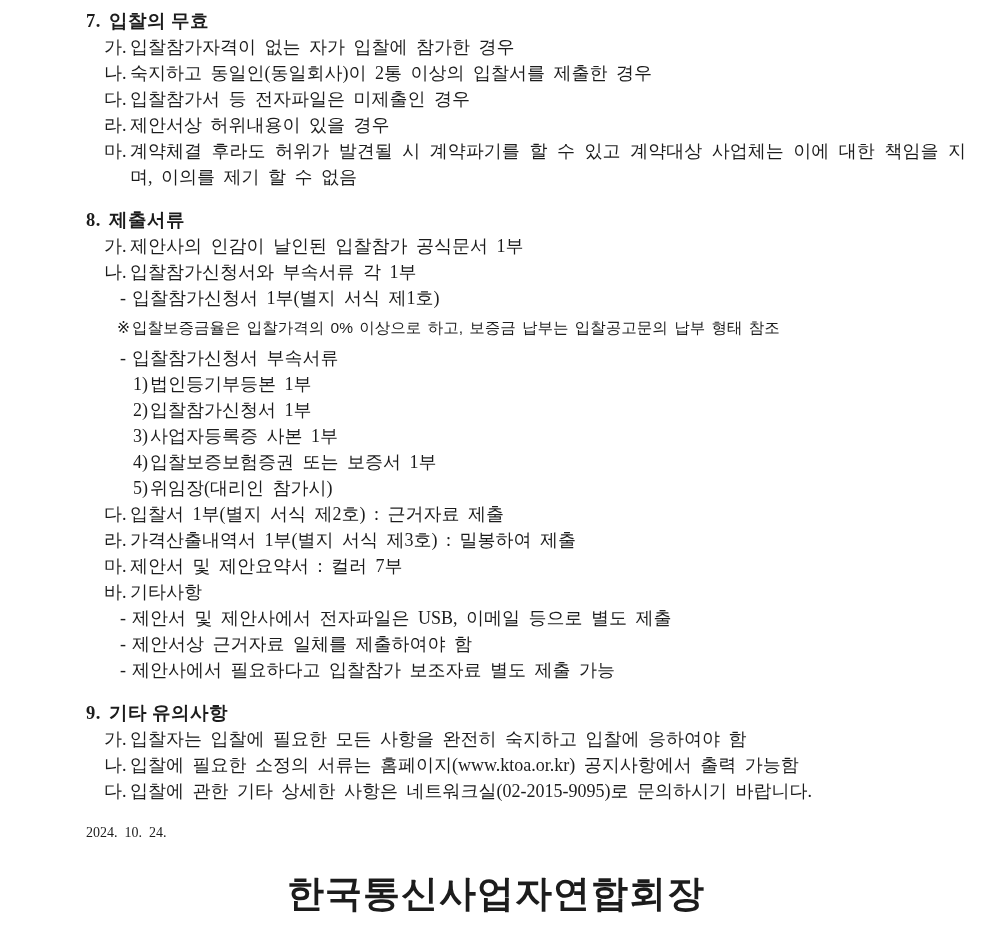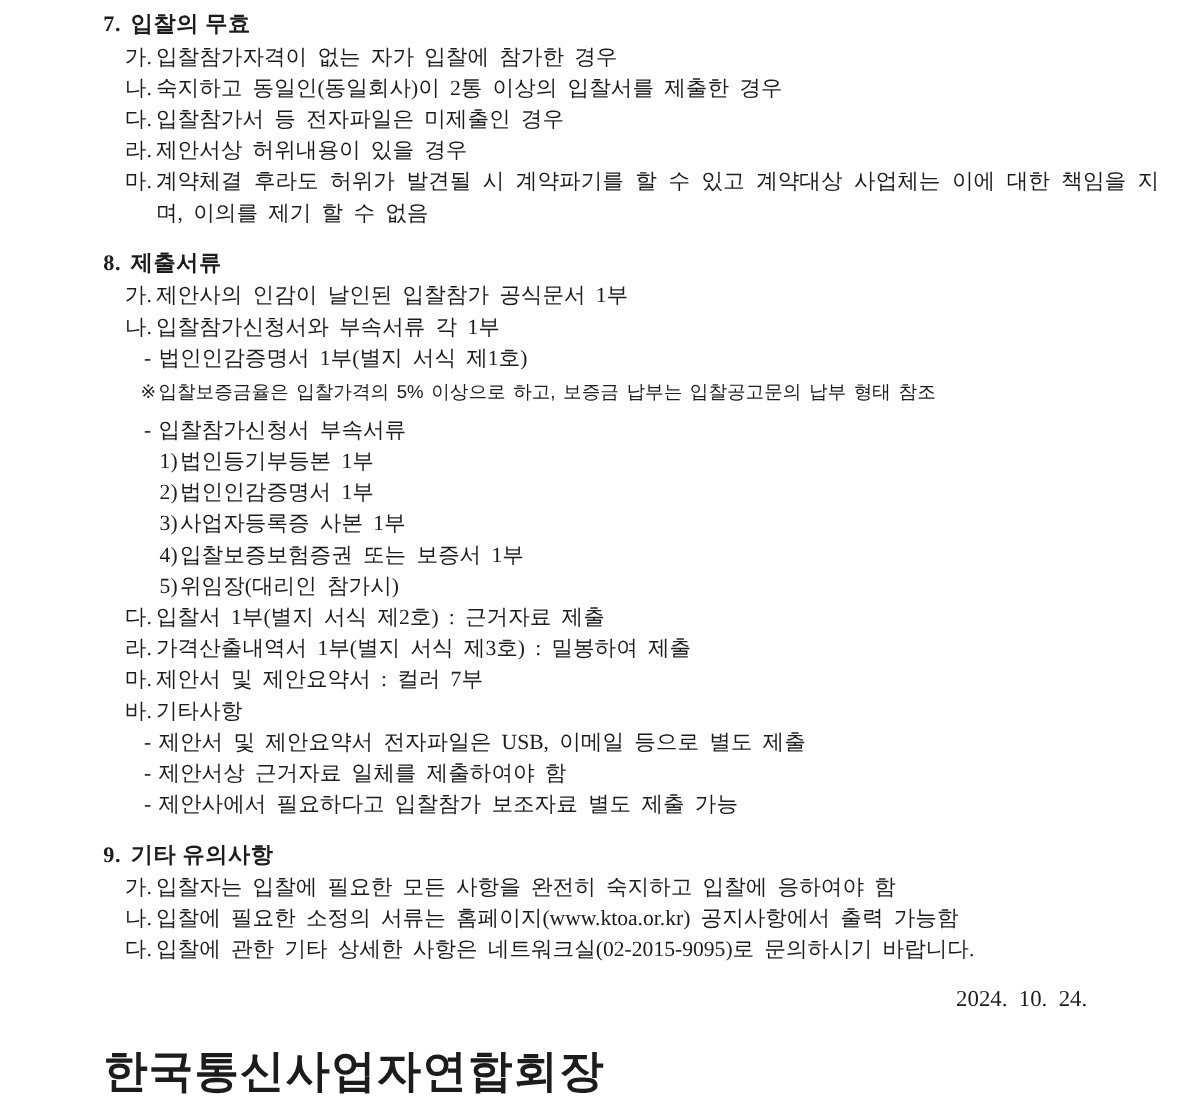--- a/index.html
+++ b/index.html
@@ -39,28 +39,29 @@
     margin:4px 0 4px 31px;
     font-family:"Liberation Sans","DejaVu Sans",sans-serif;
     font-size:15.5px;
     word-spacing:2px;
   }
   .note .lbl { width:15px; }
   .note .txt { text-align:left; }
   .sec-gap { margin-top:17px; }
   .date {
     margin-top:16px;
-    text-align:right;
-    font-size:19px;
+    text-align:left;
+    font-size:14px;
     line-height:26px;
     white-space:pre;
     margin-right:60px;
   }
   .signature {
     margin-top:24px;
+    text-align:center;
     font-size:37px;
     font-weight:bold;
     line-height:48px;
     letter-spacing:1px;
     margin-right:60px;
   }
 </style>
 </head>
 <body>
 
@@ -98,37 +99,37 @@
   <div class="row lv1">
     <span class="lbl">가.</span>
     <span class="txt">제안사의 인감이 날인된 입찰참가 공식문서 1부</span>
   </div>
   <div class="row lv1">
     <span class="lbl">나.</span>
     <span class="txt">입찰참가신청서와 부속서류 각 1부</span>
   </div>
   <div class="row lv2">
     <span class="lbl">-</span>
-    <span class="txt">법인인감증명서 1부(별지 서식 제1호)</span>
+    <span class="txt">입찰참가신청서 1부(별지 서식 제1호)</span>
   </div>
   <div class="row note">
     <span class="lbl">※</span>
-    <span class="txt">입찰보증금율은 입찰가격의 5% 이상으로 하고, 보증금 납부는 입찰공고문의 납부 형태 참조</span>
+    <span class="txt">입찰보증금율은 입찰가격의 0% 이상으로 하고, 보증금 납부는 입찰공고문의 납부 형태 참조</span>
   </div>
   <div class="row lv2">
     <span class="lbl">-</span>
     <span class="txt">입찰참가신청서 부속서류</span>
   </div>
   <div class="row lv3">
     <span class="lbl">1)</span>
     <span class="txt">법인등기부등본 1부</span>
   </div>
   <div class="row lv3">
     <span class="lbl">2)</span>
-    <span class="txt">법인인감증명서 1부</span>
+    <span class="txt">입찰참가신청서 1부</span>
   </div>
   <div class="row lv3">
     <span class="lbl">3)</span>
     <span class="txt">사업자등록증 사본 1부</span>
   </div>
   <div class="row lv3">
     <span class="lbl">4)</span>
     <span class="txt">입찰보증보험증권 또는 보증서 1부</span>
   </div>
   <div class="row lv3">
@@ -146,21 +147,21 @@
   <div class="row lv1">
     <span class="lbl">마.</span>
     <span class="txt">제안서 및 제안요약서 : 컬러 7부</span>
   </div>
   <div class="row lv1">
     <span class="lbl">바.</span>
     <span class="txt">기타사항</span>
   </div>
   <div class="row lv2">
     <span class="lbl">-</span>
-    <span class="txt">제안서 및 제안요약서 전자파일은 USB, 이메일 등으로 별도 제출</span>
+    <span class="txt">제안서 및 제안사에서 전자파일은 USB, 이메일 등으로 별도 제출</span>
   </div>
   <div class="row lv2">
     <span class="lbl">-</span>
     <span class="txt">제안서상 근거자료 일체를 제출하여야 함</span>
   </div>
   <div class="row lv2">
     <span class="lbl">-</span>
     <span class="txt">제안사에서 필요하다고 입찰참가 보조자료 별도 제출 가능</span>
   </div>
 

